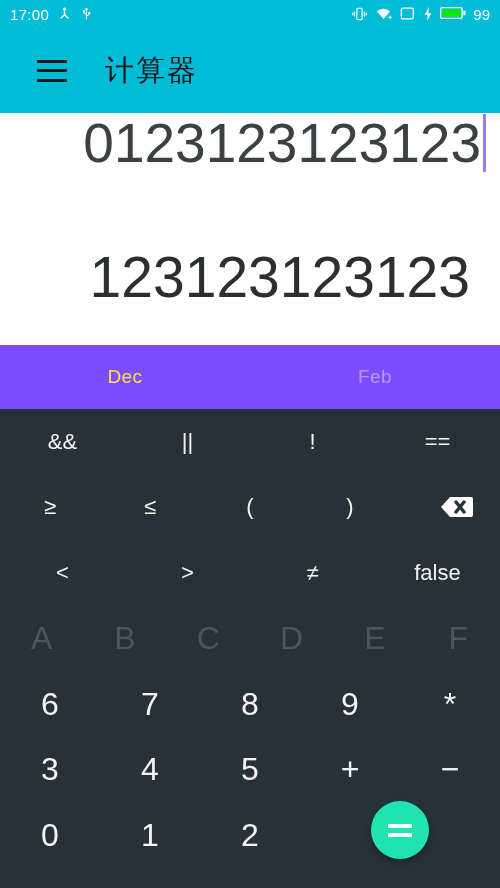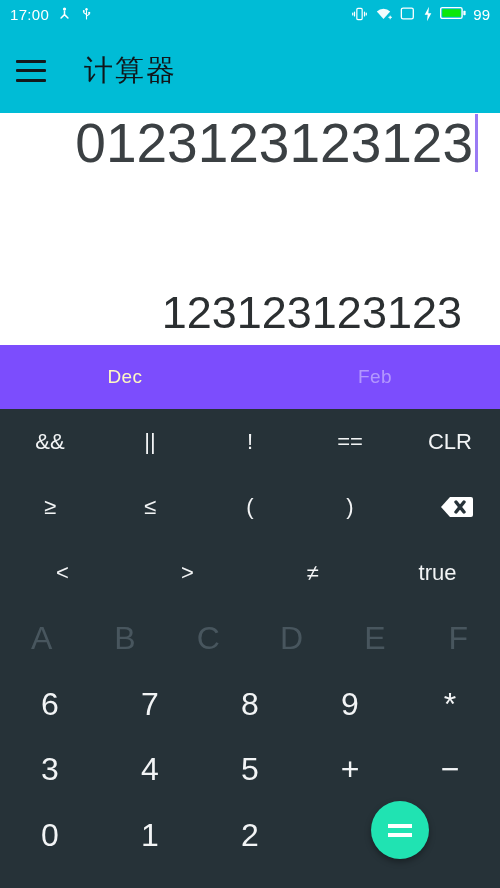--- a/index.html
+++ b/index.html
@@ -19,65 +19,65 @@
   }
   .sb-left { display: flex; align-items: center; gap: 8px; }
   .sb-right { display: flex; align-items: flex-start; gap: 7px; margin-left: auto; }
   .sb-time { font-size: 15px; letter-spacing: .3px; }
   .sb-icon { display: inline-flex; align-items: center; justify-content: center; }
   .sb-batt-text { font-size: 15px; }
 
   
   .appbar {
     background: #00bcd6; flex: 0 0 85px;
-    display: flex; align-items: center; padding: 0 16px;
+    display: flex; align-items: center; padding: 0 37px;
   }
   .hamburger {
     width: 30px; height: 22px; display: flex; flex-direction: column;
     justify-content: space-between; cursor: pointer;
   }
   .hamburger span { display: block; height: 3px; background: #14191c; border-radius: 1px; }
   .appbar-title {
     margin-left: 38px; font-size: 29px; color: #10161a;
     font-family: "DejaVu Sans", "Liberation Sans", sans-serif;
     letter-spacing: 2px;
   }
 
   
   .display {
     background: #ffffff; flex: 0 0 232px;
     display: flex; flex-direction: column;
-    justify-content: space-between; align-items: flex-end;
-    padding: 0 22px 8px 14px; position: relative;
+    justify-content: flex-start; align-items: flex-end;
+    padding: 0 14px 8px 14px; position: relative; gap: 38px;
   }
   .display-input {
     font-size: 55px; color: #3b4043; font-weight: 300;
     letter-spacing: 0px; line-height: 1.1;
     white-space: nowrap; display: flex; align-items: center;
   }
   .cursor {
     display: inline-block; width: 3px; height: 58px;
     background: #9a7bf4; margin-left: 2px;
   }
   .display-result {
-    font-size: 45px; color: #2b2f31; font-weight: 400;
+    font-size: 57px; color: #2b2f31; font-weight: 400;
     letter-spacing: 0px; line-height: 1.1;
-    margin-right: 16px; white-space: nowrap;
+    margin-top: 34px; margin-right: 16px; white-space: nowrap;
   }
 
   
   .tabs {
     background: #7c4dfd; flex: 0 0 64px;
     display: flex; align-items: center;
   }
   .tab {
     flex: 1; text-align: center; font-size: 19px;
     color: rgba(255,255,255,0.42); cursor: pointer; letter-spacing: .4px;
   }
-  .tab.active { color: #fef9c3; }
+  .tab.active { color: #fde047; }
 
   
   .keypad {
     flex: 1 1 auto; background: #263238;
     display: flex; flex-direction: column; position: relative;
   }
   .keyrow { flex: 1 1 0; display: flex; align-items: center; }
   .key {
     flex: 1; text-align: center; color: #f2f4f5;
     font-size: 23px; cursor: pointer; user-select: none;
@@ -185,21 +185,20 @@
     <div class="tab">Feb</div>
   </div>
 
   <div class="keypad">
 
     <div class="keyrow">
       <div class="key small">&amp;&amp;</div>
       <div class="key small">||</div>
       <div class="key small">!</div>
       <div class="key small">==</div>
-      <div class="key small">CLR</div>
     </div>
 
     <div class="keyrow">
       <div class="key small">≥</div>
       <div class="key small">≤</div>
       <div class="key small">(</div>
       <div class="key small">)</div>
       <div class="key">
         <span class="bksp">
           <svg width="48" height="34" viewBox="0 0 48 34">
@@ -207,21 +206,21 @@
             <path d="M30 12 L38 22 M38 12 L30 22" stroke="#263238" stroke-width="3.4" stroke-linecap="round"></path>
           </svg>
         </span>
       </div>
     </div>
 
     <div class="keyrow">
       <div class="key small">&lt;</div>
       <div class="key small">&gt;</div>
       <div class="key small">≠</div>
-      <div class="key small">true</div>
+      <div class="key small">false</div>
     </div>
 
     <div class="keyrow">
       <div class="key hexrow disabled">A</div>
       <div class="key hexrow disabled">B</div>
       <div class="key hexrow disabled">C</div>
       <div class="key hexrow disabled">D</div>
       <div class="key hexrow disabled">E</div>
       <div class="key hexrow disabled">F</div>
     </div>

